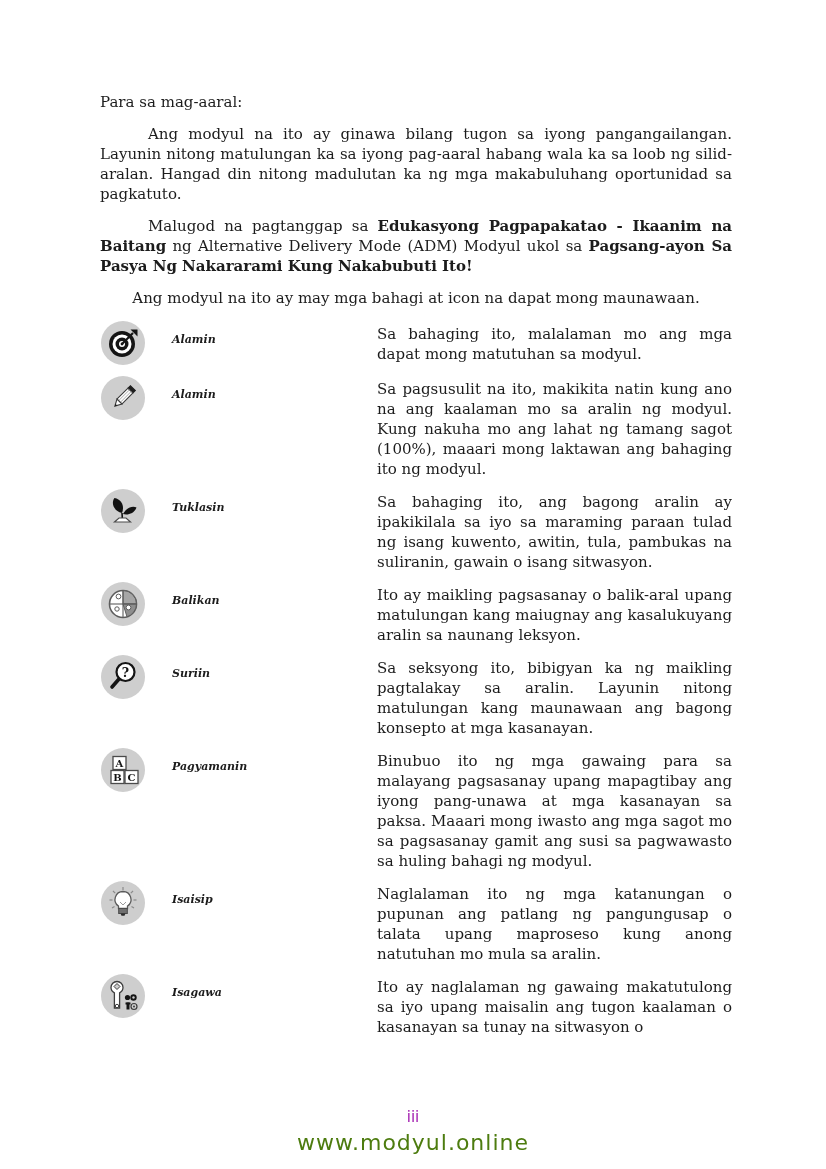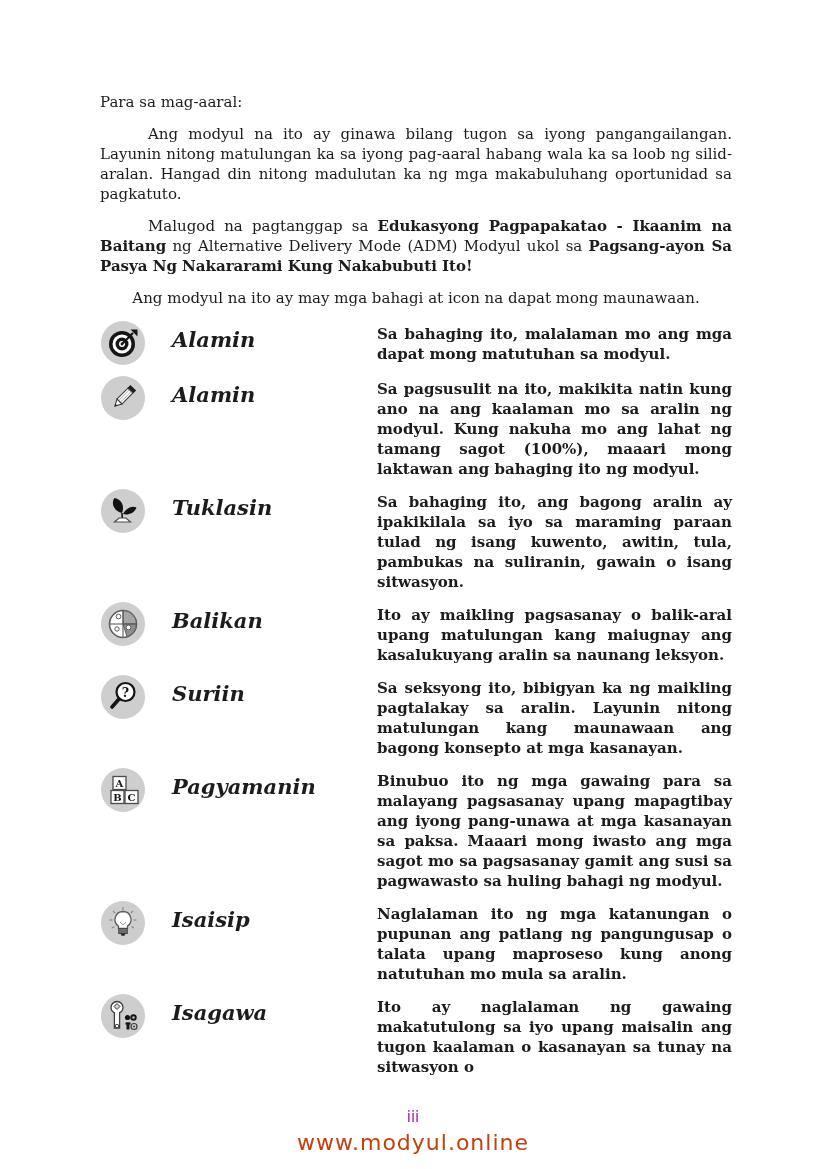--- a/index.html
+++ b/index.html
@@ -25,33 +25,33 @@
     display:grid;
     grid-template-columns:72px 205px 1fr;
     margin-bottom:13px;
     align-items:start;
   }
   .icon-cell { margin-top:-4px; }
   .icon-cell svg { display:block; }
   .label {
     font-weight:bold;
     font-style:italic;
-    font-size:21px;
+    font-size:11px;
     padding-top:6px;
   }
-  .desc { text-align:justify;font-weight:bold; }
+  .desc { text-align:justify; }
   .footer {
     position:absolute;
     left:0; bottom:16px;
     width:100%;
     text-align:center;
     font-family:"DejaVu Sans","Liberation Sans",sans-serif;
   }
   .page-number { font-size:15px; color:#a21caf; }
-  .watermark { font-size:22px; color:#c2410c; margin-top:6px; letter-spacing:1px; }
+  .watermark { font-size:22px; color:#4d7c0f; margin-top:6px; letter-spacing:1px; }
   .ic-txt { font-family:"DejaVu Serif","Liberation Serif",serif; font-weight:bold; }
 </style>
 </head>
 <body>
 
 <div class="page">
 
   <p class="greeting">Para sa mag-aaral:</p>
 
   <p class="para indent">Ang modyul na ito ay ginawa bilang tugon sa iyong pangangailangan. Layunin nitong matulungan ka sa iyong pag-aaral habang wala ka sa loob ng silid-aralan. Hangad din nitong madulutan ka ng mga makabuluhang oportunidad sa pagkatuto.</p>

